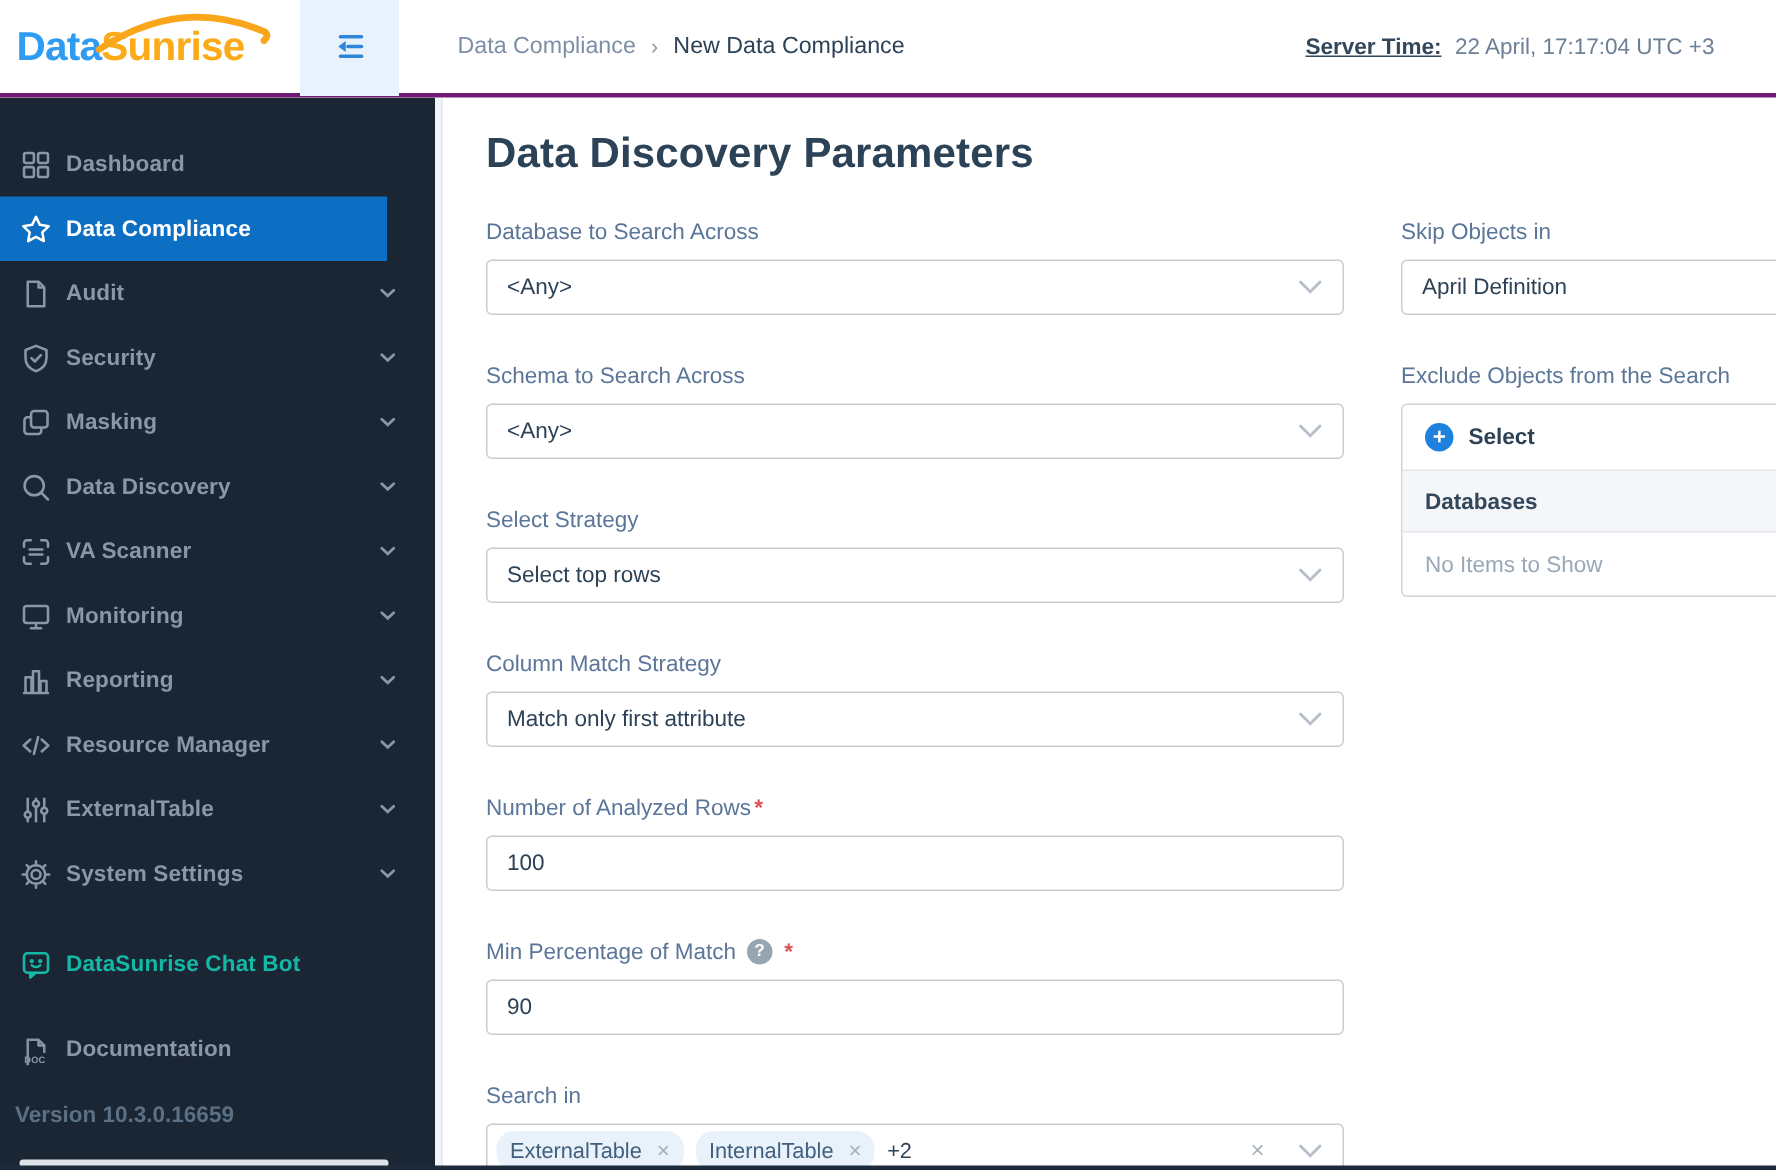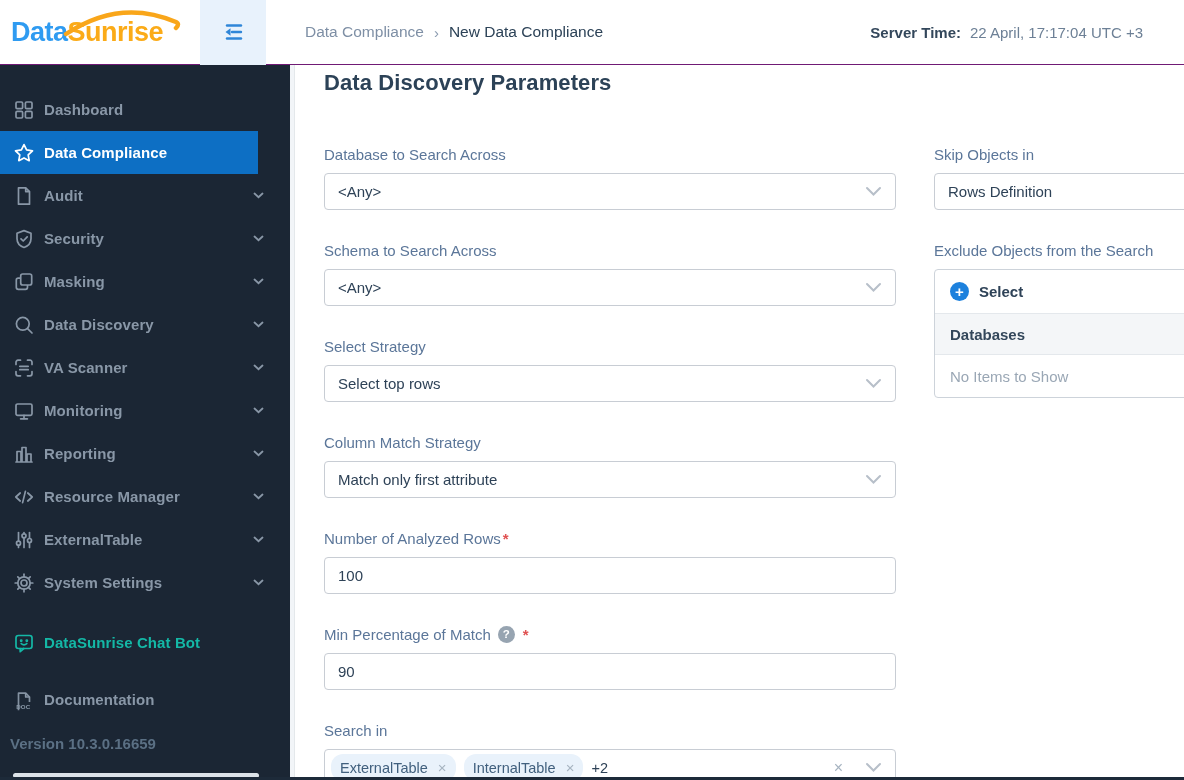--- a/index.html
+++ b/index.html
@@ -5,37 +5,37 @@
   * { margin:0; padding:0; box-sizing:border-box; }
   html,body { width:1184px; height:780px; overflow:hidden; }
   body {
     font-family:"Liberation Sans","DejaVu Sans",sans-serif;
     background:#ffffff; color:#2e4257; position:relative;
   }
   
   .header {
     position:absolute; top:0; left:0; right:0; height:65px;
     background:#fff; display:flex; align-items:center; z-index:3;
-    border-bottom:1px solid #701a75;
+    border-bottom:3px solid #701a75;
   }
   .brand-zone { width:266px; height:65px; display:flex; align-items:center; flex:none; }
   .logo { display:flex; align-items:baseline; padding-left:11px; font-weight:700; font-size:27px; letter-spacing:-0.5px; cursor:pointer; }
   .logo-data { color:#2f9bf1; }
   .logo-sunrise { color:#fbab18; position:relative; }
   .logo-arc { position:absolute; left:-8px; top:-17px; pointer-events:none; }
   .collapse-btn {
     margin-left:auto; width:66px; height:65px; background:#e8f2fc;
     display:flex; align-items:center; justify-content:center; cursor:pointer;
   }
   .breadcrumb { margin-left:39px; font-size:15.5px; display:flex; align-items:center; gap:10px; }
   .crumb-parent { color:#7e8fa5; cursor:pointer; }
   .crumb-sep { color:#8b9bb0; font-size:15px; }
   .crumb-current { color:#2c4257; }
   .server-time { margin-left:auto; margin-right:41px; font-size:15px; display:flex; gap:9px; align-items:center; }
-  .server-time-label { color:#33475b; font-weight:700; }
+  .server-time-label { color:#33475b; font-weight:700;text-decoration:underline; }
   .server-time-value { color:#6d8096; }
 
   
   .sidebar {
     position:absolute; top:65px; left:0; bottom:0; width:290px;
     background:#1b2634; z-index:2; padding-top:23px;
   }
   .nav-item {
     height:43px; display:flex; align-items:center; padding-left:13px;
     color:#8997a7; font-size:15px; font-weight:600; cursor:pointer; letter-spacing:0.1px;
@@ -53,21 +53,21 @@
     background:#dde3e9; border-radius:3px; cursor:pointer;
   }
 
   
   .gutter {
     position:absolute; top:65px; left:266px; bottom:0; width:29px;
     background:#f2f5f8; border-right:1px solid #e4e8eb; z-index:1;
   }
   .content { position:absolute; top:65px; left:296px; right:0; bottom:0; background:#fff; }
   .page-title {
-    margin:5px 0 31px 28px; font-size:22px; font-weight:600; color:#2c4257; letter-spacing:0.1px;
+    margin:21px 0 31px 28px; font-size:28px; font-weight:600; color:#2c4257; letter-spacing:0.1px;
   }
   .form-col { position:absolute; left:28px; top:80px; width:572px; }
   .aside-col { position:absolute; left:638px; top:80px; width:285px; }
   .form-group { margin-bottom:31px; }
   .field-label {
     font-size:15px; color:#5b7699; margin-bottom:9px; line-height:19px;
     display:flex; align-items:center; gap:7px;
   }
   .req { color:#e05252; font-weight:700; margin-left:1px; }
   .req.tight { margin-left:-5px; }
@@ -471,21 +471,21 @@
 
   </div>
 
   <div class="aside-col">
 
     <div class="form-group">
       <div class="field-label">
           <span>Skip Objects in</span>
         </div>
       <div class="control">
-        <span>Rows Definition</span>
+        <span>April Definition</span>
       </div>
     </div>
 
     <div class="form-group">
       <div class="field-label">
           <span>Exclude Objects from the Search</span>
         </div>
       <div class="panel">
         <div class="panel-row select-row">
           <span class="plus-badge">+</span>

